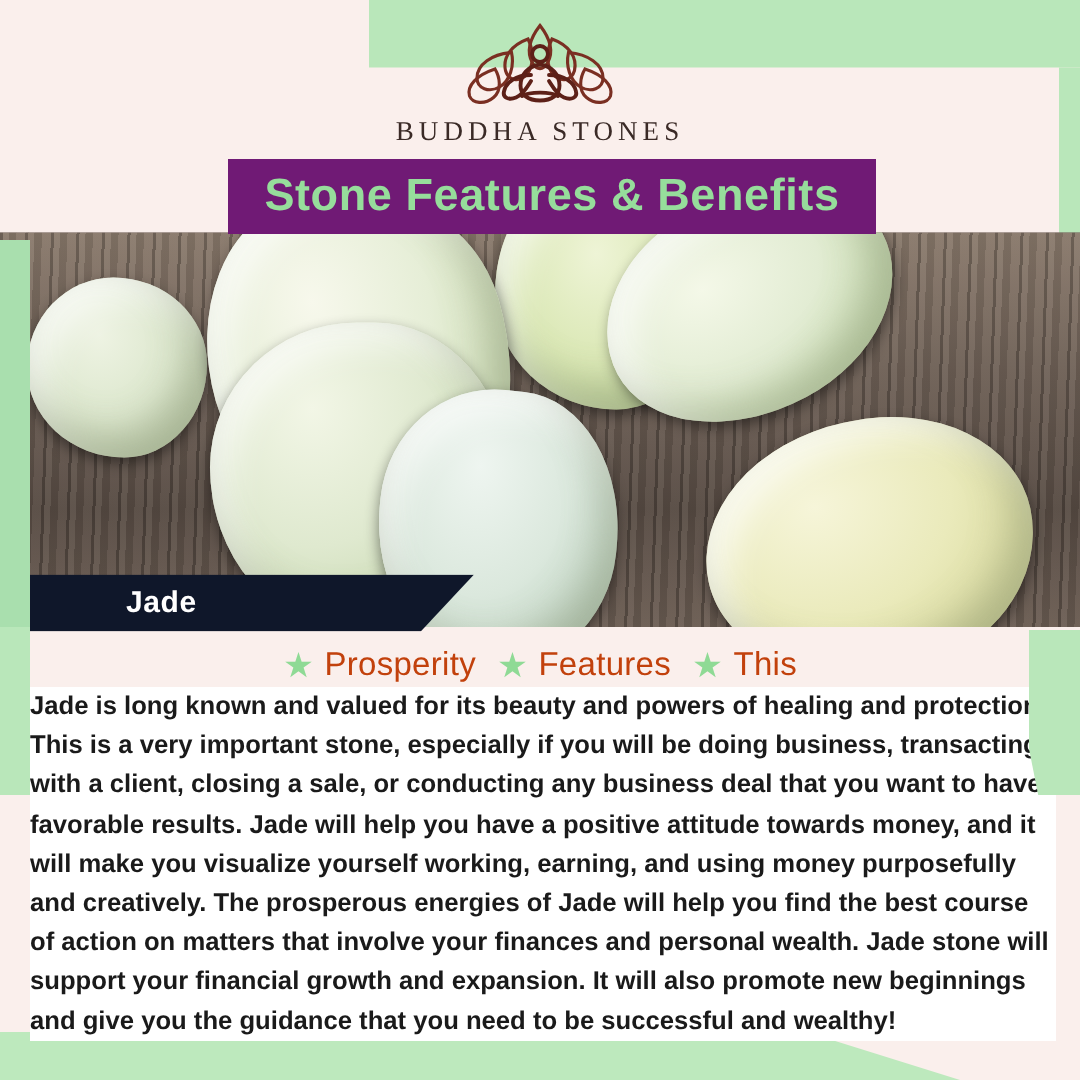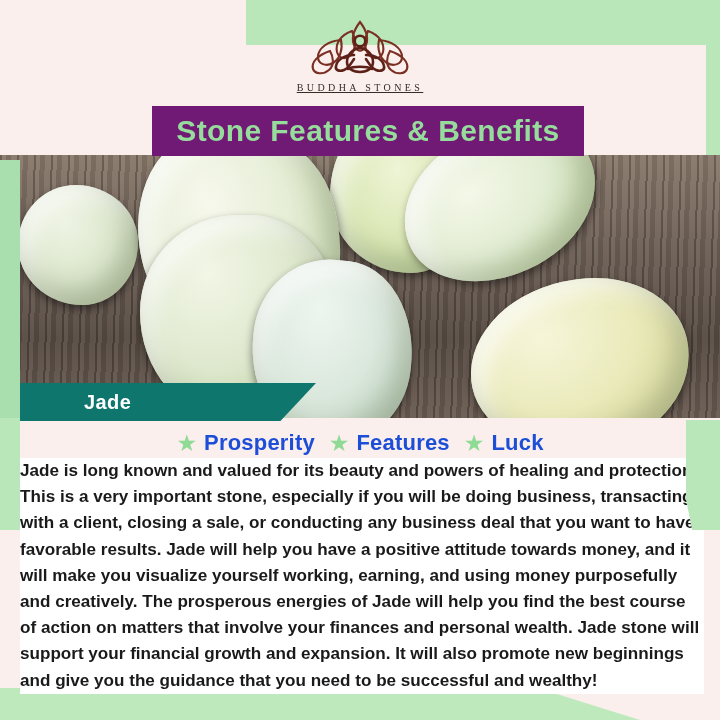--- a/index.html
+++ b/index.html
@@ -41,22 +41,22 @@
 
   
   .header{
     position:absolute;left:0;top:0;width:720px;height:108px;z-index:4;
     display:flex;flex-direction:column;align-items:center;justify-content:center;
   }
   .logo-wrap{display:flex;flex-direction:column;align-items:center;}
   .logo-mark{width:128px;height:66px;display:block;}
   .logo-text{
     font-family:"Liberation Serif", serif;
-    font-size:10px;letter-spacing:3.4px;color:#3a2a26;
-    margin-top:1px;font-weight:400;text-decoration:underline;
+    font-size:18px;letter-spacing:3.4px;color:#3a2a26;
+    margin-top:1px;font-weight:400;
   }
 
   
   .title-banner{
     position:absolute;left:152px;top:106px;width:432px;height:50px;
     background:#701a75;z-index:5;
     display:flex;align-items:center;justify-content:center;
   }
   .title-text{
     font-size:30px;font-weight:bold;color:#96dd9b;
@@ -99,37 +99,37 @@
       transform:rotate(6deg);}
   .s6{left:470px;top:125px;width:220px;height:170px;border-radius:50% 48% 46% 54%/50% 48% 52% 50%;
       background:radial-gradient(ellipse at 36% 30%,#f6f5d9 0%,#eaeabb 46%,#d7d89a 82%,#c8ca86 100%);
       transform:rotate(-12deg);}
   .s7{left:18px;top:30px;width:120px;height:120px;border-radius:48% 52% 46% 54%/50% 48% 52% 50%;
       background:radial-gradient(ellipse at 40% 32%,#eef3e3 0%,#dce7cd 50%,#c6d5b2 85%,#b6c7a2 100%);}
 
   
   .jade-band{
     position:absolute;left:20px;top:383px;width:296px;height:38px;z-index:7;
-    background:#0f766e;
+    background:#0f172a;
     clip-path:polygon(0 0,100% 0,88% 100%,0 100%);
     display:flex;align-items:center;
   }
   .jade-label{
     color:#ffffff;font-size:20px;font-weight:bold;
     margin-left:64px;letter-spacing:.4px;
   }
 
   
   .keywords{
     position:absolute;left:0;top:430px;width:720px;z-index:5;
     display:flex;align-items:center;justify-content:center;gap:14px;
   }
   .kw{display:flex;align-items:center;gap:7px;}
   .kw-star{color:#8fda95;font-size:23px;line-height:1;}
-  .kw-text{color:#1d4ed8;font-size:22px;font-weight:bold;letter-spacing:.2px;}
+  .kw-text{color:#c2410c;font-size:22px;font-weight:normal;letter-spacing:.2px;}
 
   
   .body-copy{
     position:absolute;left:20px;top:458px;width:684px;z-index:5;
     background:#ffffff;
     font-size:17.1px;line-height:26.2px;color:#1a1a1a;
     font-weight:bold;
     padding:0;
     text-align:left;
   }
@@ -194,21 +194,21 @@
     <div class="kw">
       <span class="kw-star">★</span>
       <span class="kw-text">Prosperity</span>
     </div>
     <div class="kw">
       <span class="kw-star">★</span>
       <span class="kw-text">Features</span>
     </div>
     <div class="kw">
       <span class="kw-star">★</span>
-      <span class="kw-text">Luck</span>
+      <span class="kw-text">This</span>
     </div>
   </div>
 
   <div class="body-copy">Jade is long known and valued for its beauty and powers of healing and protection. This is a very important stone, especially if you will be doing business, transacting with a client, closing a sale, or conducting any business deal that you want to have favorable results. Jade will help you have a positive attitude towards money, and it will make you visualize yourself working, earning, and using money purposefully and creatively. The prosperous energies of Jade will help you find the best course of action on matters that involve your finances and personal wealth. Jade stone will support your financial growth and expansion. It will also promote new beginnings and give you the guidance that you need to be successful and wealthy!</div>
 
   <div class="green-bottom-band"></div>
 
 </div>
 
 </body></html>

